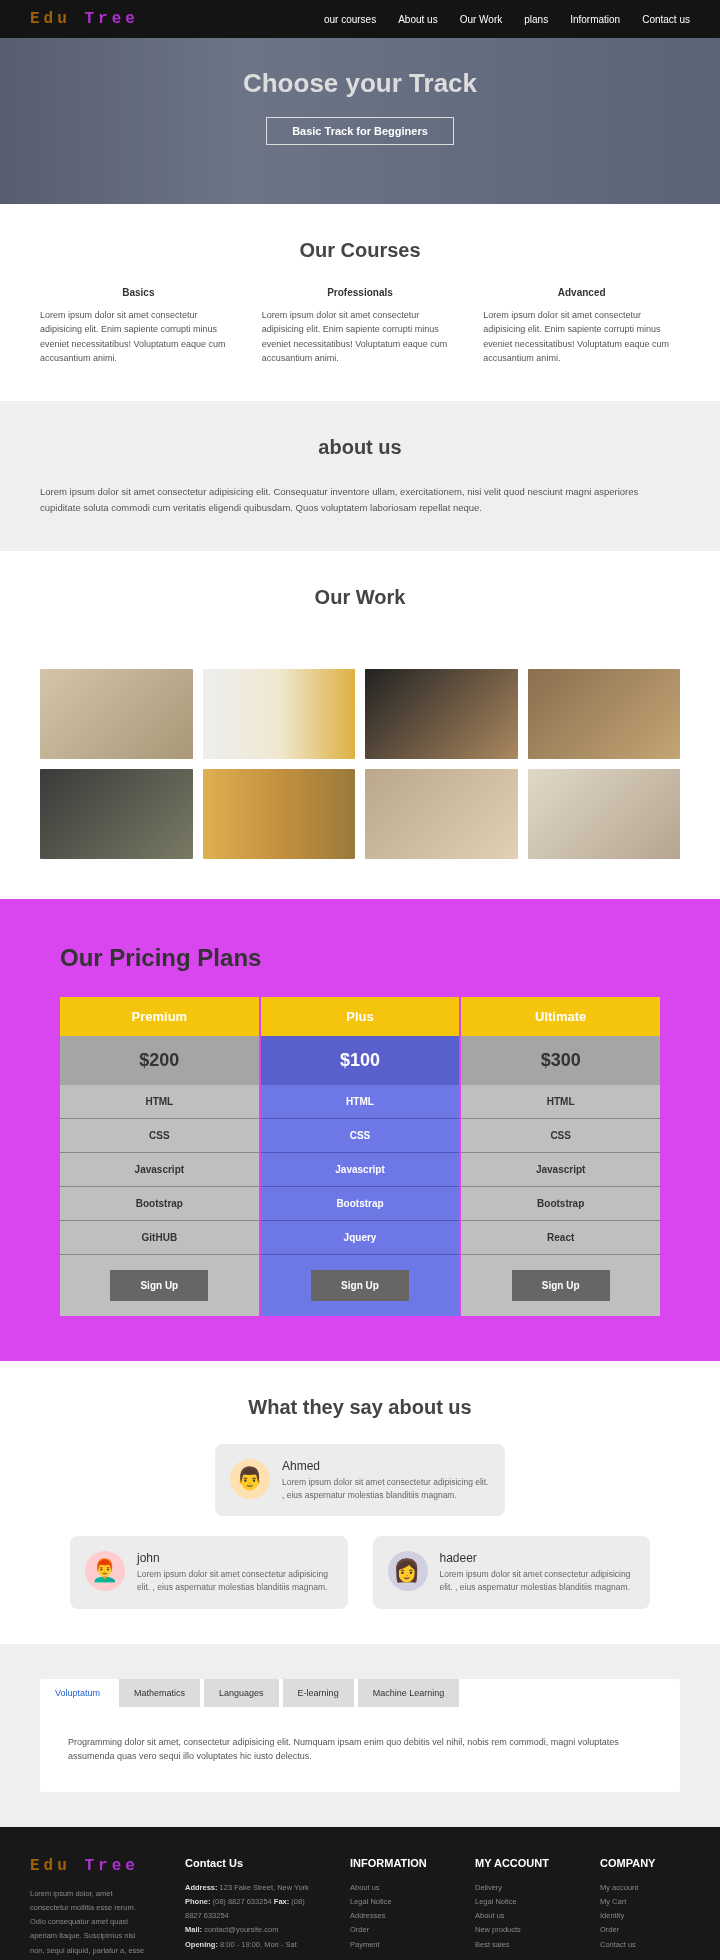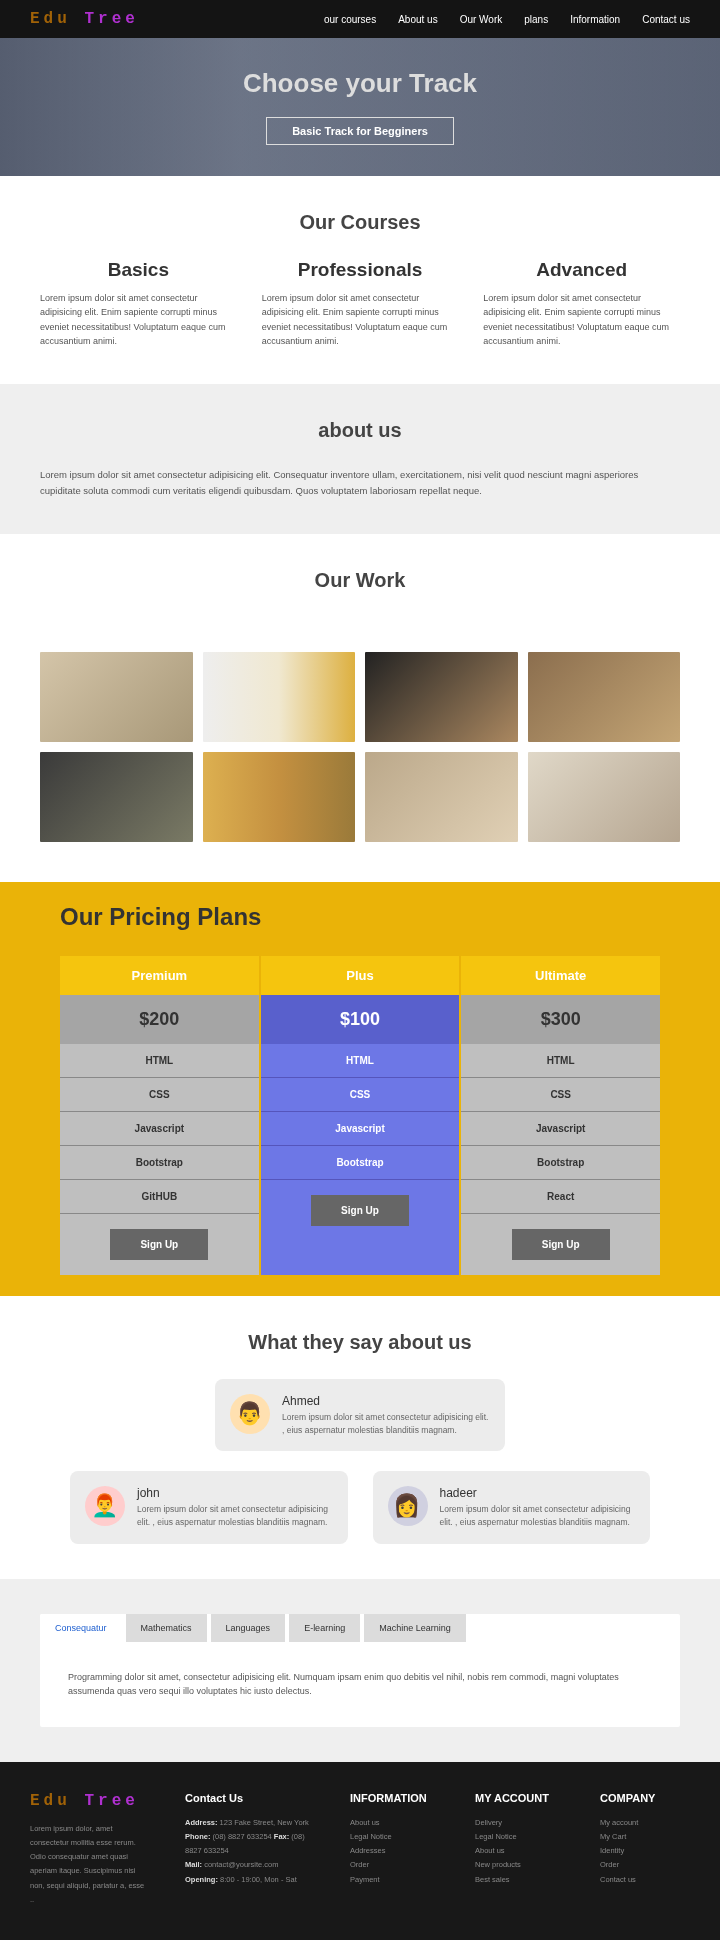--- a/index.html
+++ b/index.html
@@ -2,43 +2,43 @@
 <html><head>
 <meta charset="utf-8">
 <style>
 *{margin:0;padding:0;box-sizing:border-box}
 body{font-family:Arial,sans-serif;color:#333;width:720px}
 .nav{background:#141414;display:flex;align-items:center;justify-content:space-between;padding:10px 30px}
 .logo{font-family:'Courier New',monospace;letter-spacing:4px;font-weight:bold;font-size:16px}
 .logo .e{color:#a16207}.logo .t{color:#b030d0}
 .nav-links{display:flex;gap:22px}
 .nav-links a{color:#fff;text-decoration:none;font-size:10px;cursor:pointer}
-.hero{height:138px;background:linear-gradient(rgba(80,80,100,0.5),rgba(80,80,100,0.5)),linear-gradient(90deg,#5b6b7b,#8899a9,#778899,#667788);display:flex;flex-direction:column;align-items:center;justify-content:flex-start;padding-top:30px}
+.hero{height:166px;background:linear-gradient(rgba(80,80,100,0.5),rgba(80,80,100,0.5)),linear-gradient(90deg,#5b6b7b,#8899a9,#778899,#667788);display:flex;flex-direction:column;align-items:center;justify-content:flex-start;padding-top:30px}
 .hero h1{color:#ddd;font-size:26px;font-weight:bold;margin-bottom:18px}
 .hero-btns{display:flex;gap:18px}
 .hero-btn{background:transparent;border:1px solid #ddd;color:#fff;padding:7px 25px;font-size:11px;font-weight:bold;cursor:pointer}
 .sect{padding:35px 40px}
 .sect h2{text-align:center;font-size:20px;color:#444;margin-bottom:25px;font-weight:bold}
 .courses{display:flex;gap:25px}
 .course{flex:1}
-.course h3{text-align:center;font-size:19px;margin-bottom:10px;font-weight:bold}
+.course h3{text-align:center;font-size:10px;margin-bottom:10px;font-weight:bold}
 .course p{font-size:9px;line-height:1.6;color:#555}
 .about{background:#efefef}
 .about p{font-size:9.5px;line-height:1.7;color:#555}
 .gallery{display:grid;grid-template-columns:repeat(4,1fr);gap:10px;padding:0 40px 40px}
 .gi{height:90px;background:#c4b5a0;border-radius:1px}
 .gi:nth-child(1){background:linear-gradient(135deg,#d4c5a9,#a89878)}
 .gi:nth-child(2){background:linear-gradient(90deg,#eee,#f0e8d0,#ddb040)}
 .gi:nth-child(3){background:linear-gradient(135deg,#222,#ab8860)}
 .gi:nth-child(4){background:linear-gradient(135deg,#8b6e4e,#c4a575)}
 .gi:nth-child(5){background:linear-gradient(135deg,#3a3a3a,#7a7a65)}
 .gi:nth-child(6){background:linear-gradient(90deg,#ddb050,#c49040,#9a7a3a)}
 .gi:nth-child(7){background:linear-gradient(135deg,#bba88a,#e0d0b5)}
 .gi:nth-child(8){background:linear-gradient(135deg,#e0d8c8,#b5a590)}
-.pricing{background:#eab308;padding:21px 60px}
+.pricing{background:#d946ef;padding:45px 60px}
 .plans{display:flex;gap:2px;margin-top:25px}
 .plan{flex:1;background:#bfbfbf}
 .plan.feat{background:#6d77e6}
 .plan-head{background:#f5c50e;color:#fff;text-align:center;padding:12px;font-weight:bold;font-size:13px}
 .plan-price{background:#a5a5a5;text-align:center;padding:14px;font-size:18px;font-weight:bold;color:#333}
 .plan.feat .plan-price{background:#5960cc;color:#fff}
 .plan-item{text-align:center;padding:11px;font-size:10px;font-weight:bold;border-bottom:1px solid #888}
 .plan.feat .plan-item{border-bottom:1px solid #5555bb;color:#fff}
 .plan-btn-wrap{padding:15px;text-align:center}
 .plan-btn{background:#666;color:#fff;border:none;padding:10px 30px;font-size:10px;font-weight:bold;cursor:pointer}
@@ -134,20 +134,21 @@
         <div class="plan-item">GitHUB</div>
   <div class="plan-btn-wrap"><button class="plan-btn">Sign Up</button></div>
       </div>
       <div class="plan feat">
         <div class="plan-head">Plus</div>
   <div class="plan-price">$100</div>
   <div class="plan-item">HTML</div>
         <div class="plan-item">CSS</div>
         <div class="plan-item">Javascript</div>
         <div class="plan-item">Bootstrap</div>
+        <div class="plan-item">Jquery</div>
   <div class="plan-btn-wrap"><button class="plan-btn">Sign Up</button></div>
       </div>
       <div class="plan">
         <div class="plan-head">Ultimate</div>
   <div class="plan-price">$300</div>
   <div class="plan-item">HTML</div>
         <div class="plan-item">CSS</div>
         <div class="plan-item">Javascript</div>
         <div class="plan-item">Bootstrap</div>
         <div class="plan-item">React</div>
@@ -183,21 +184,21 @@
           <p>Lorem ipsum dolor sit amet consectetur adipisicing elit. , eius aspernatur molestias blanditiis magnam.</p>
         </div>
       </div>
     </div>
   </div>
 </section>
 
 <section class="info-sect">
   <div class="tabs">
     <div class="tab-row" id="tabs-root">
-        <div class="tab active">Consequatur</div>
+        <div class="tab active">Voluptatum</div>
         <div class="tab">Mathematics</div>
         <div class="tab">Languages</div>
         <div class="tab">E-learning</div>
         <div class="tab">Machine Learning</div>
       </div>
     <div class="tab-content">Programming dolor sit amet, consectetur adipisicing elit. Numquam ipsam enim quo debitis vel nihil, nobis rem commodi, magni voluptates assumenda quas vero sequi illo voluptates hic iusto delectus.</div>
   </div>
 </section>
 
 <footer>

